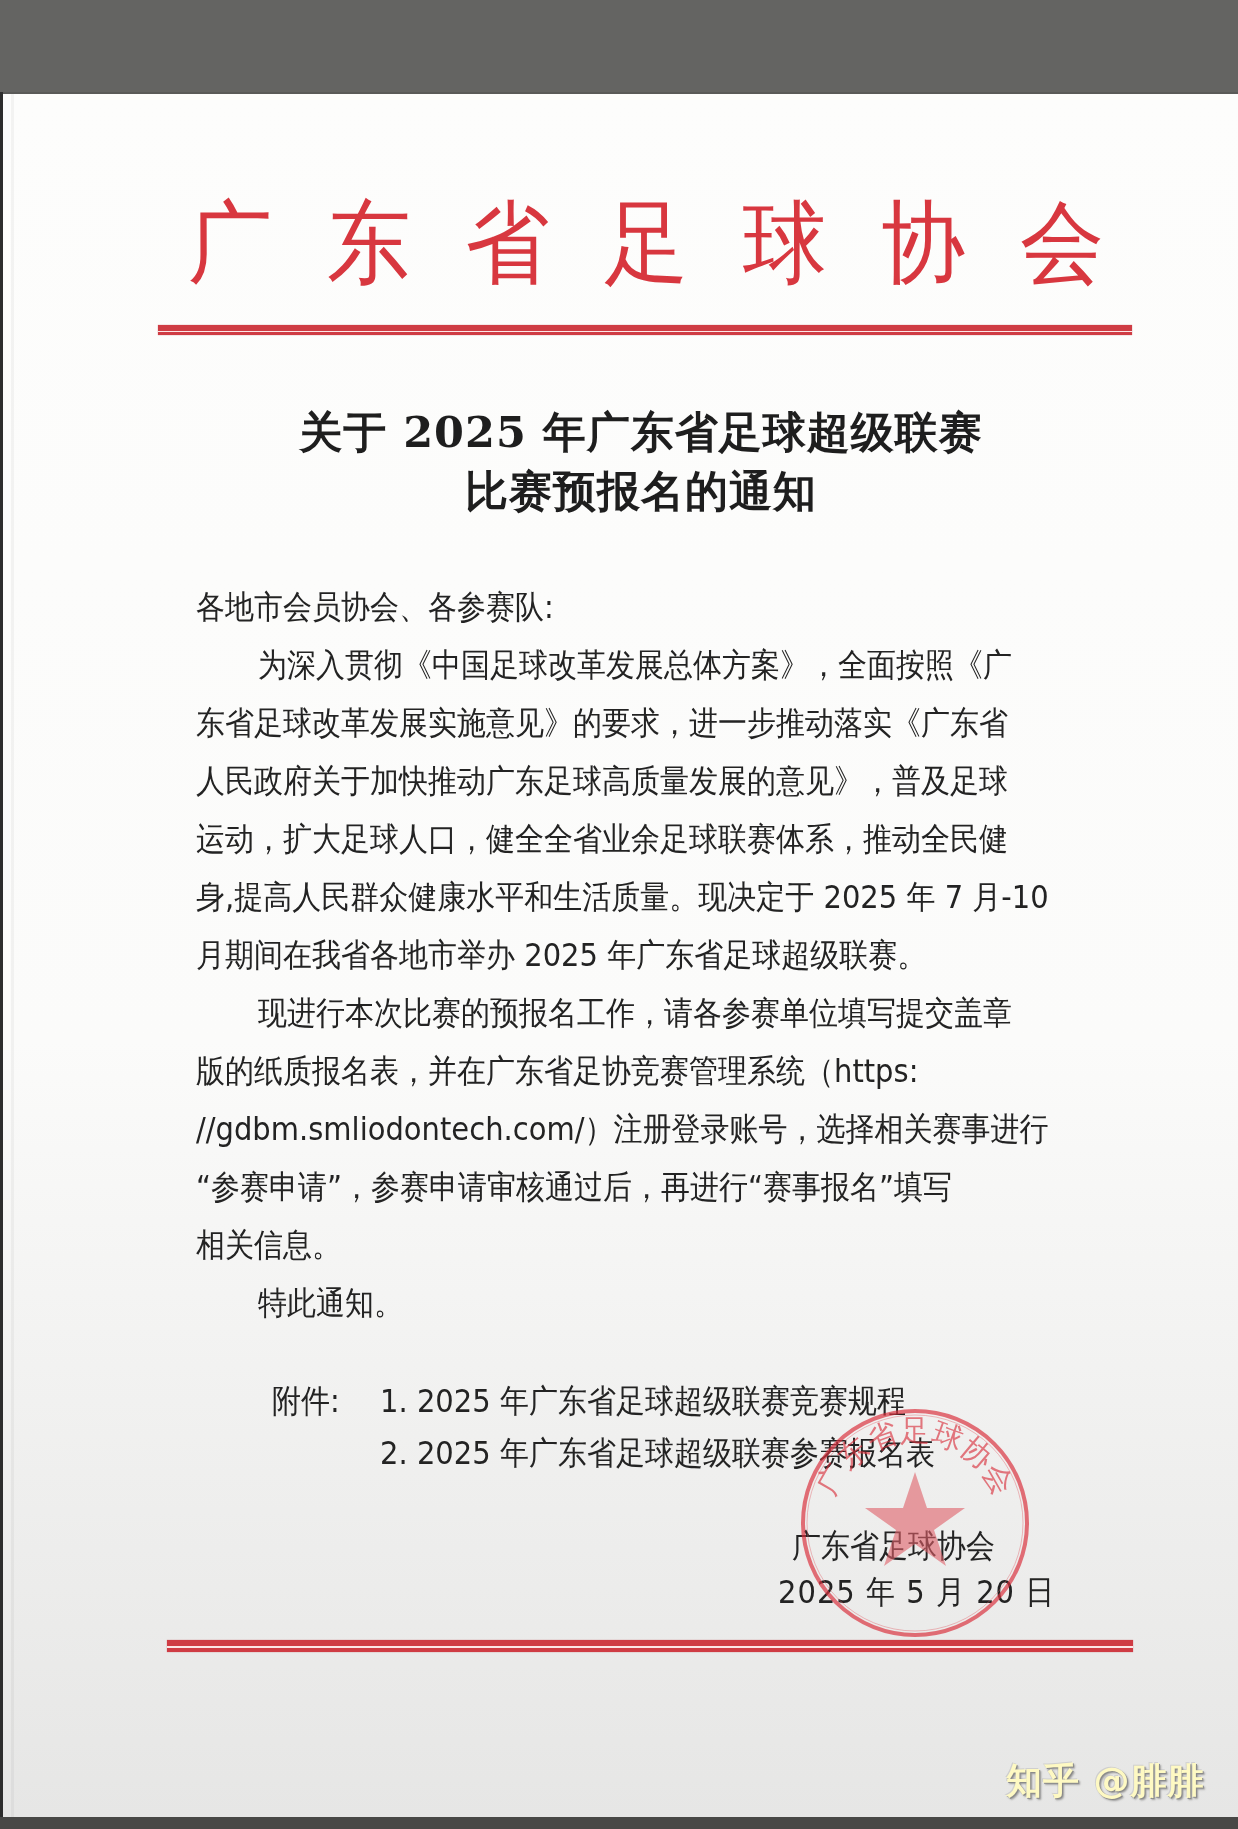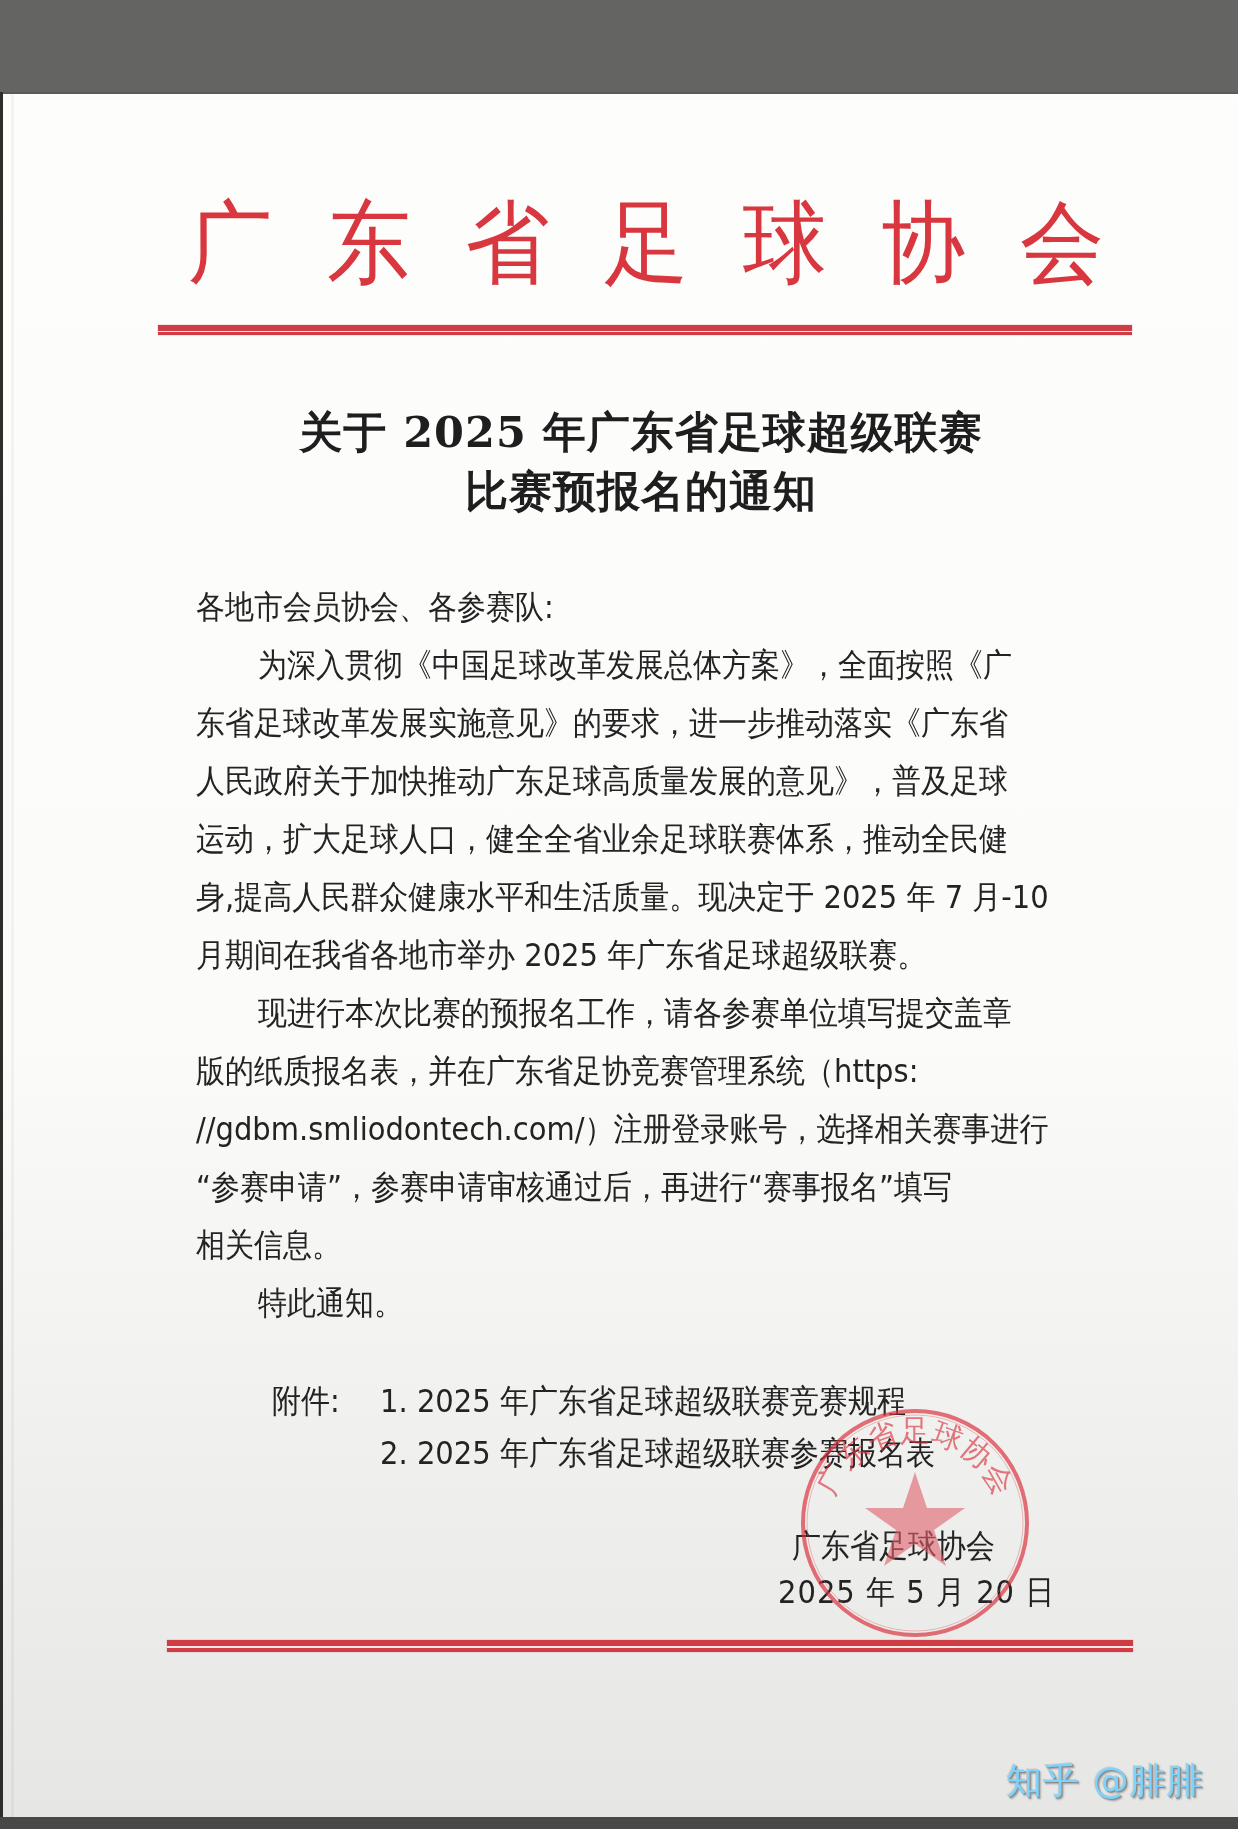--- a/index.html
+++ b/index.html
@@ -150,22 +150,22 @@
       opacity: 0.85;
     }
 
     
     .watermark {
       position: absolute;
       left: 1006px;
       top: 1757px;
       font-family: "DejaVu Sans", "Liberation Sans", sans-serif;
       font-size: 36px;
-      font-weight: normal;
-      color: #7dd3fc;
+      font-weight: bold;
+      color: #fef9c3;
       text-shadow: 1px 1px 0 #8a8a8a, 2px 2px 2px #9a9a9a, -1px -1px 0 #cfcfcf;
       white-space: nowrap;
       letter-spacing: 1px;
     }
   </style>
 </head>
 <body>
 
 <div class="top-bar"></div>
 <div class="left-edge"></div>

